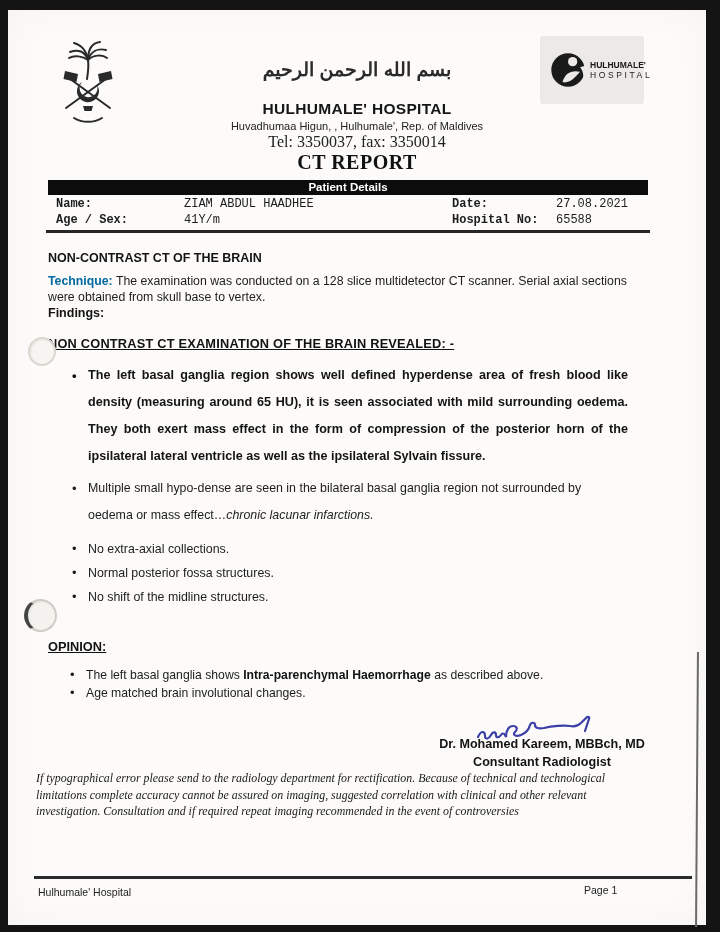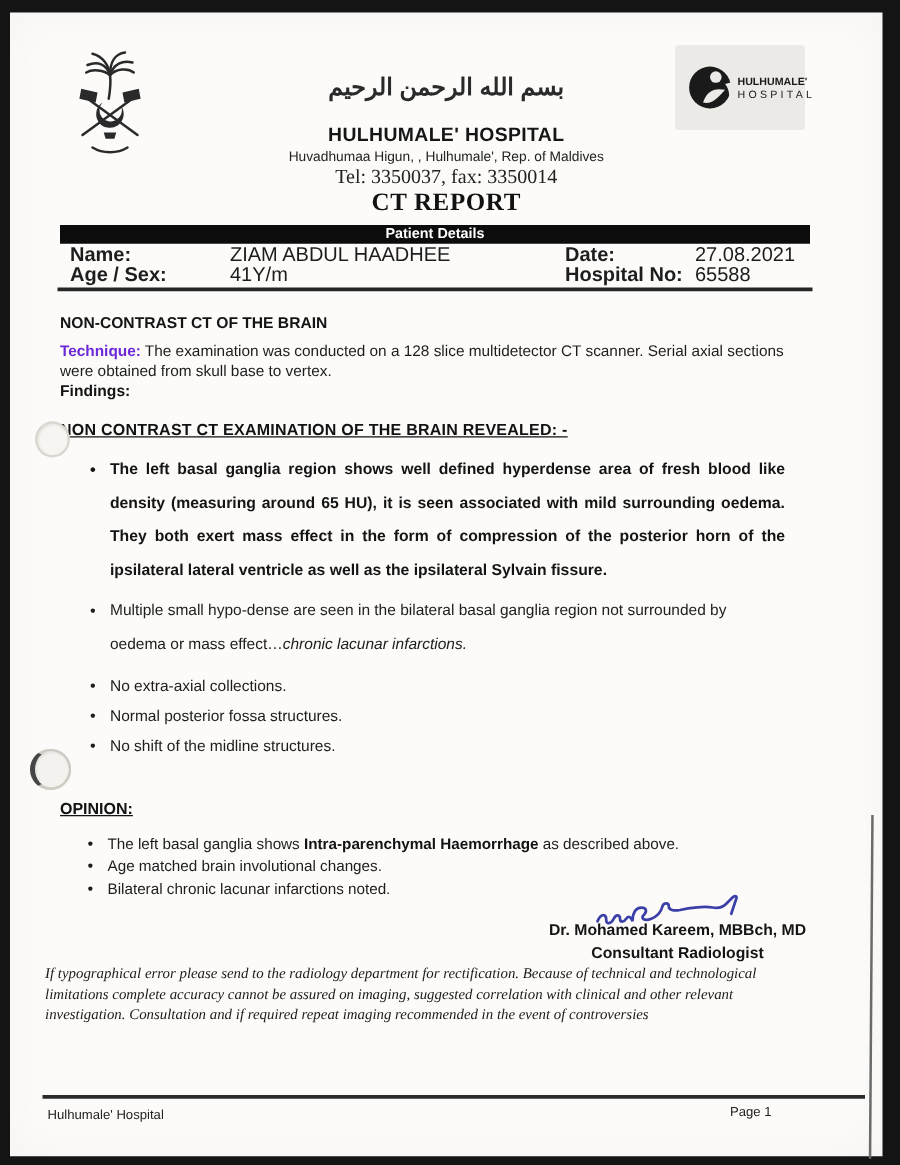--- a/index.html
+++ b/index.html
@@ -47,28 +47,28 @@
     font-family:"Liberation Serif", serif;font-size:20px;font-weight:bold;color:#111;
     letter-spacing:.5px;
   }
   .pd-bar{
     position:absolute;left:40px;top:170px;width:600px;height:15px;background:#0c0c0c;
     color:#fff;font-size:11.5px;font-weight:bold;text-align:center;line-height:15px;
   }
   .pd-table{
     position:absolute;left:40px;top:187px;width:600px;
     display:grid;grid-template-columns:128px 268px 104px 1fr;
-    font-size:16px;line-height:15.5px;padding-left:8px;box-sizing:border-box;
+    font-size:12px;line-height:15.5px;padding-left:8px;box-sizing:border-box;font-family:Liberation Mono, monospace;
   }
   .pd-table .lbl{font-weight:bold;}
   .thick-line{position:absolute;left:38px;top:220px;width:604px;height:3px;background:#262626;}
   
   .exam-title{position:absolute;left:40px;top:241px;font-size:12.5px;font-weight:bold;color:#141414;}
   .technique{position:absolute;left:40px;top:263px;width:598px;font-size:12.3px;line-height:16px;}
-  .technique b{color:#6d28d9;}
+  .technique b{color:#0369a1;}
   .findings-label{position:absolute;left:40px;top:296px;font-size:12.5px;font-weight:bold;color:#141414;}
   .revealed{position:absolute;left:40px;top:326px;font-size:12.8px;font-weight:bold;
     text-decoration:underline;color:#121212;letter-spacing:.2px;}
   ul.findings{position:absolute;left:40px;top:352px;width:594px;margin:0;padding:0;list-style:none;}
   ul.findings li{position:relative;padding-left:40px;box-sizing:border-box;}
   ul.findings li::before{content:"•";position:absolute;left:24px;top:0;font-size:13px;}
   li.f-bold{font-weight:bold;text-align:justify;line-height:27px;font-size:12.6px;
     padding-right:14px;margin-bottom:5px;color:#141414;}
   li.f-wide{line-height:27px;font-size:12.4px;margin-bottom:8px;padding-right:56px;}
   li.f-line{line-height:24px;font-size:12.4px;}
@@ -165,21 +165,20 @@
     <li class="f-wide"><span>Multiple small hypo-dense are seen in the bilateral basal ganglia region not surrounded by oedema or mass effect…</span><i>chronic lacunar infarctions.</i></li>
     <li class="f-line"><span>No extra-axial collections.</span></li>
     <li class="f-line"><span>Normal posterior fossa structures.</span></li>
     <li class="f-line"><span>No shift of the midline structures.</span></li>
   </ul>
 
   <div class="opinion-heading">OPINION:</div>
   <ul class="opinion">
     <li><span>The left basal ganglia shows </span><b>Intra-parenchymal Haemorrhage</b><span> as described above.</span></li>
     <li><span>Age matched brain involutional changes.</span></li>
-    <li><span>Bilateral chronic lacunar infarctions noted.</span></li>
   </ul>
 
   <svg class="signature" viewBox="0 0 126 40">
     <path d="M8,31 c3,-7 7,-6 7,-1 c0,4 4,3 6,-1 c2,-4 5,-3 5,0 c0,3 3,3 5,0 c1,-2 3,-2 4,0 l1,2 c0,-7 3,-11 7,-11 c4,0 5,3 2,6 c-3,3 1,5 6,3 c5,-2 8,-6 9,-10 c1,-3 5,-3 5,0 c0,3 4,4 9,3 c8,-2 20,-3 26,-2 c5,1 8,0 11,-3 l5,-5 c2,-2 4,-1 3,1 l-4,12" fill="none" stroke="#3b3fa8" stroke-width="2.2" stroke-linecap="round"></path>
   </svg>
   <div class="doctor">
     <div>Dr. Mohamed Kareem, MBBch, MD</div>
     <div>Consultant Radiologist</div>
   </div>
 

